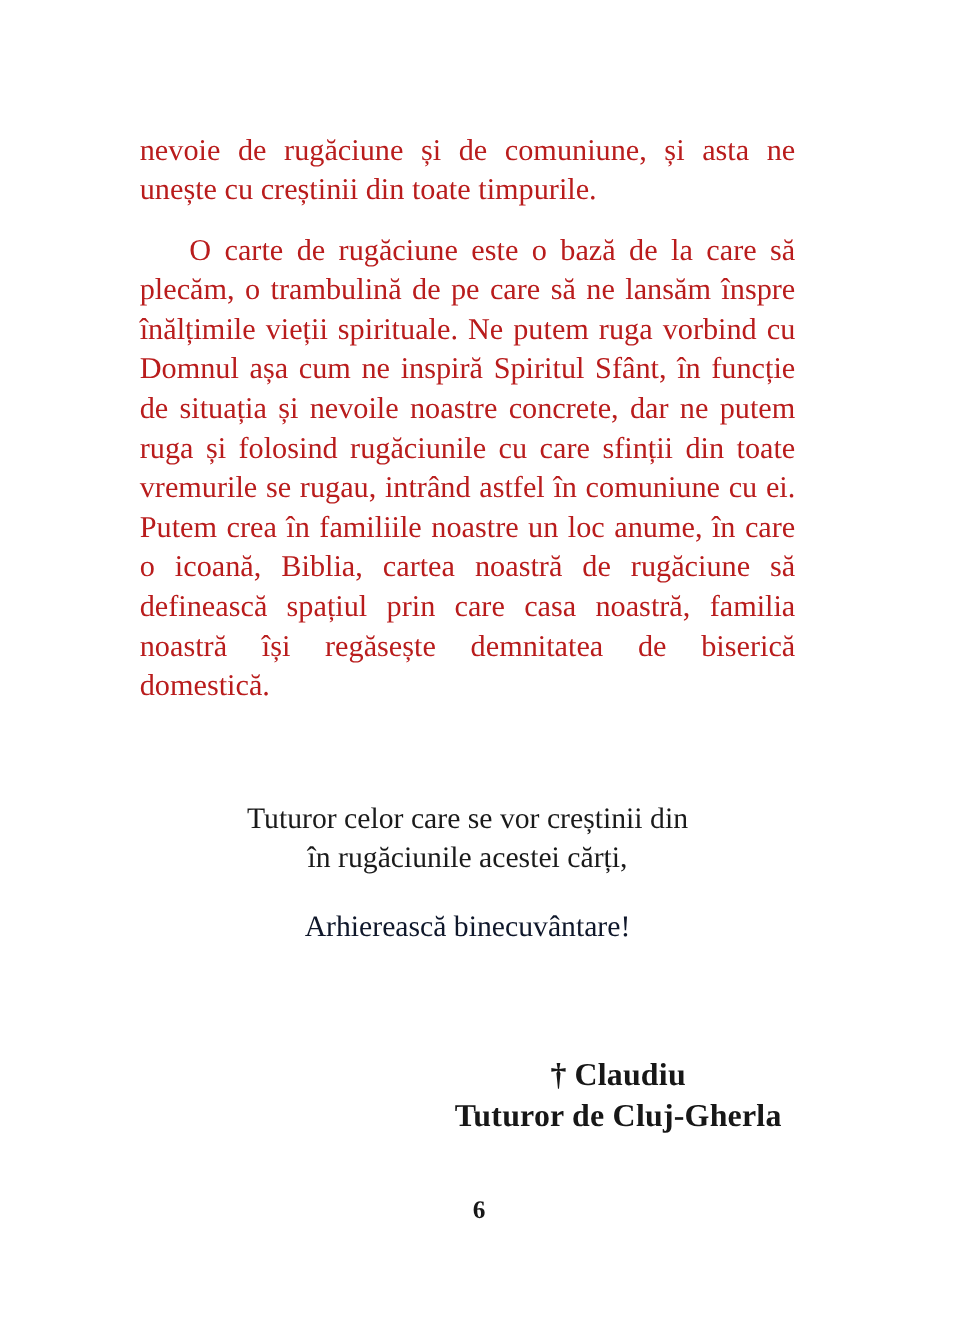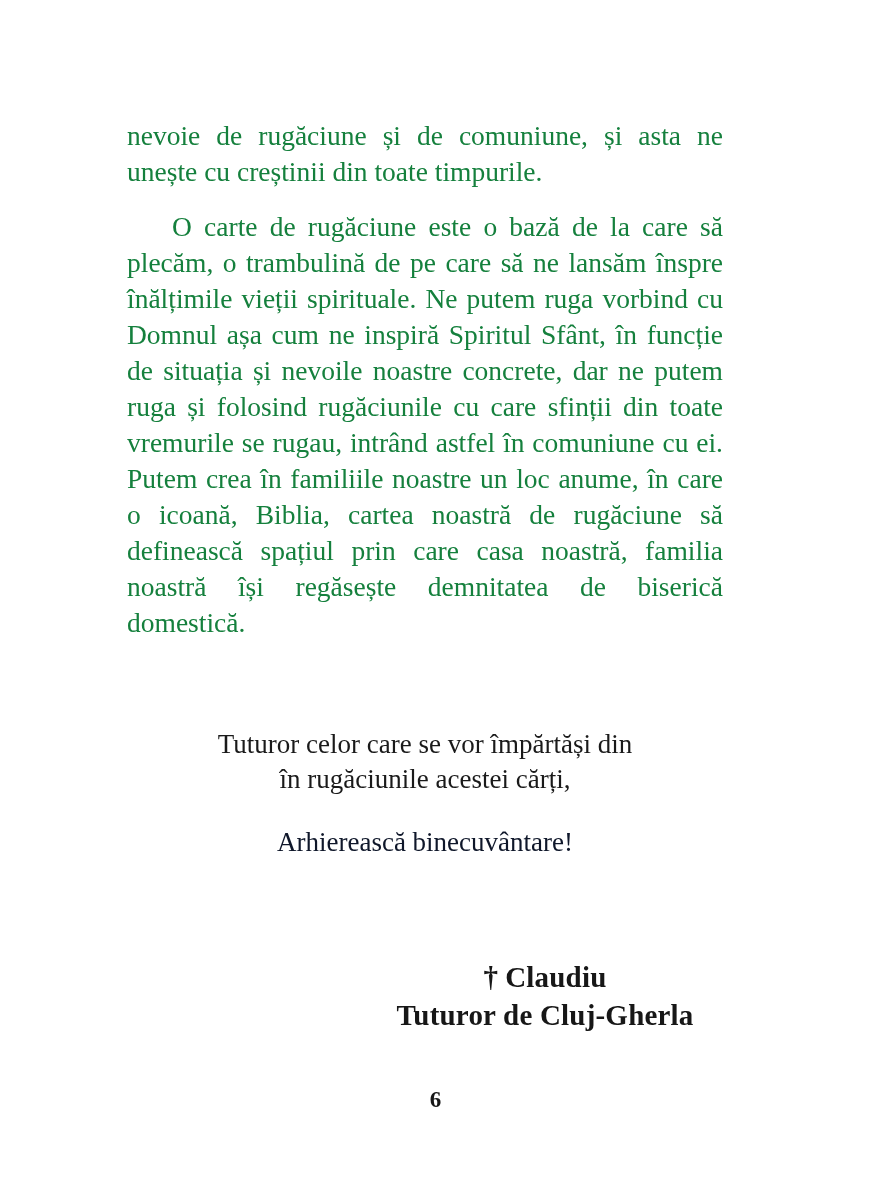--- a/index.html
+++ b/index.html
@@ -24,21 +24,21 @@
     top: 118px;
     width: 596px;
   }
 
   .para {
     margin: 0;
     font-size: 27.5px;
     line-height: 36px;
     text-align: justify;
     text-justify: inter-word;
-    color: #15803d;
+    color: #b91c1c;
     -webkit-font-smoothing: antialiased;
   }
   .para.justify-all {
     text-align-last: left;
   }
   .para.indented {
     text-indent: 45px;
   }
   .para + .para {
     margin-top: 19px;
@@ -62,21 +62,21 @@
     margin-top: 28px;
     font-size: 27px;
     line-height: 35px;
     color: #0f172a;
     white-space: nowrap;
   }
 
   
   .signature {
     position: absolute;
-    left: 247px;
+    left: 264px;
     top: 958px;
     width: 596px;
     text-align: center;
     font-weight: bold;
     color: #171717;
   }
   .signature-name {
     font-size: 29px;
     line-height: 38px;
     letter-spacing: 0.2px;
@@ -107,21 +107,21 @@
 <body>
 
 <div class="page">
 
   <div class="text-column">
     <p class="para justify-all">nevoie de rugăciune și de comuniune, și asta ne unește cu creștinii din toate timpurile.</p>
     <p class="para justify-all indented">O carte de rugăciune este o bază de la care să plecăm, o trambulină de pe care să ne lansăm înspre înălțimile vieții spirituale. Ne putem ruga vorbind cu Domnul așa cum ne inspiră Spiritul Sfânt, în funcție de situația și nevoile noastre concrete, dar ne putem ruga și folosind rugăciunile cu care sfinții din toate vremurile se rugau, intrând astfel în comuniune cu ei. Putem crea în familiile noastre un loc anume, în care o icoană, Biblia, cartea noastră de rugăciune să definească spațiul prin care casa noastră, familia noastră își regăsește demnitatea de biserică domestică.</p>
   </div>
 
   <div class="blessing">
-    <div class="blessing-line">Tuturor celor care se vor împărtăși din</div>
+    <div class="blessing-line">Tuturor celor care se vor creștinii din</div>
     <div class="blessing-line">în rugăciunile acestei cărți,</div>
     <div class="blessing-closing">Arhierească binecuvântare!</div>
   </div>
 
   <div class="signature">
     <div class="signature-name">
       <span class="signature-cross">†</span><span>Claudiu</span>
     </div>
     <div class="signature-title">Tuturor de Cluj-Gherla</div>
   </div>

